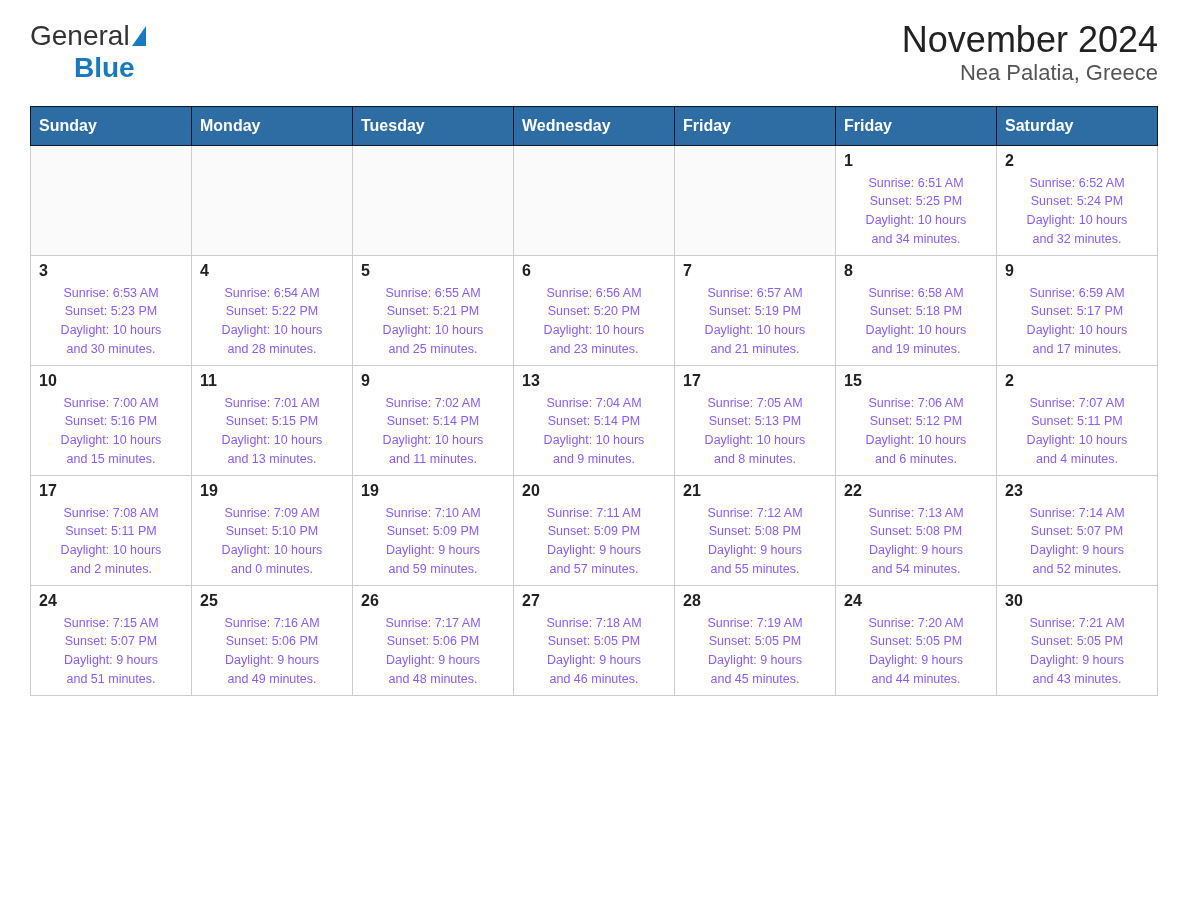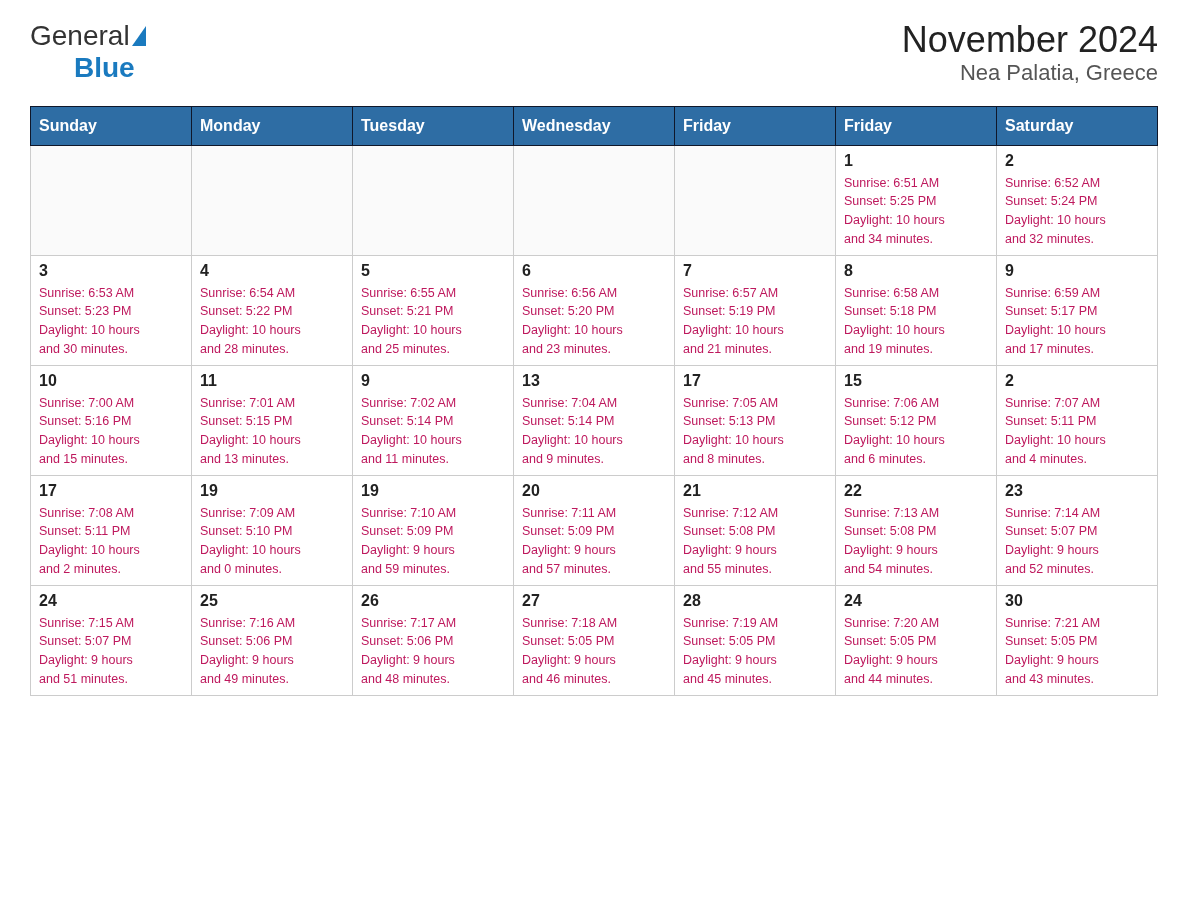--- a/index.html
+++ b/index.html
@@ -83,21 +83,22 @@
     .day-number {
       font-size: 16px;
       font-weight: bold;
       color: #222;
       display: block;
       margin-bottom: 4px;
     }
     .day-info {
       font-size: 12.5px;
       line-height: 1.5;
-      color: #be185d;
+      color: #8b5cf6;
+      text-align: center;
     }
     .empty-cell {
       background: #fafafa;
     }
     .first-row td {
       height: 90px;
     }
   </style>
 </head>
 <body>

